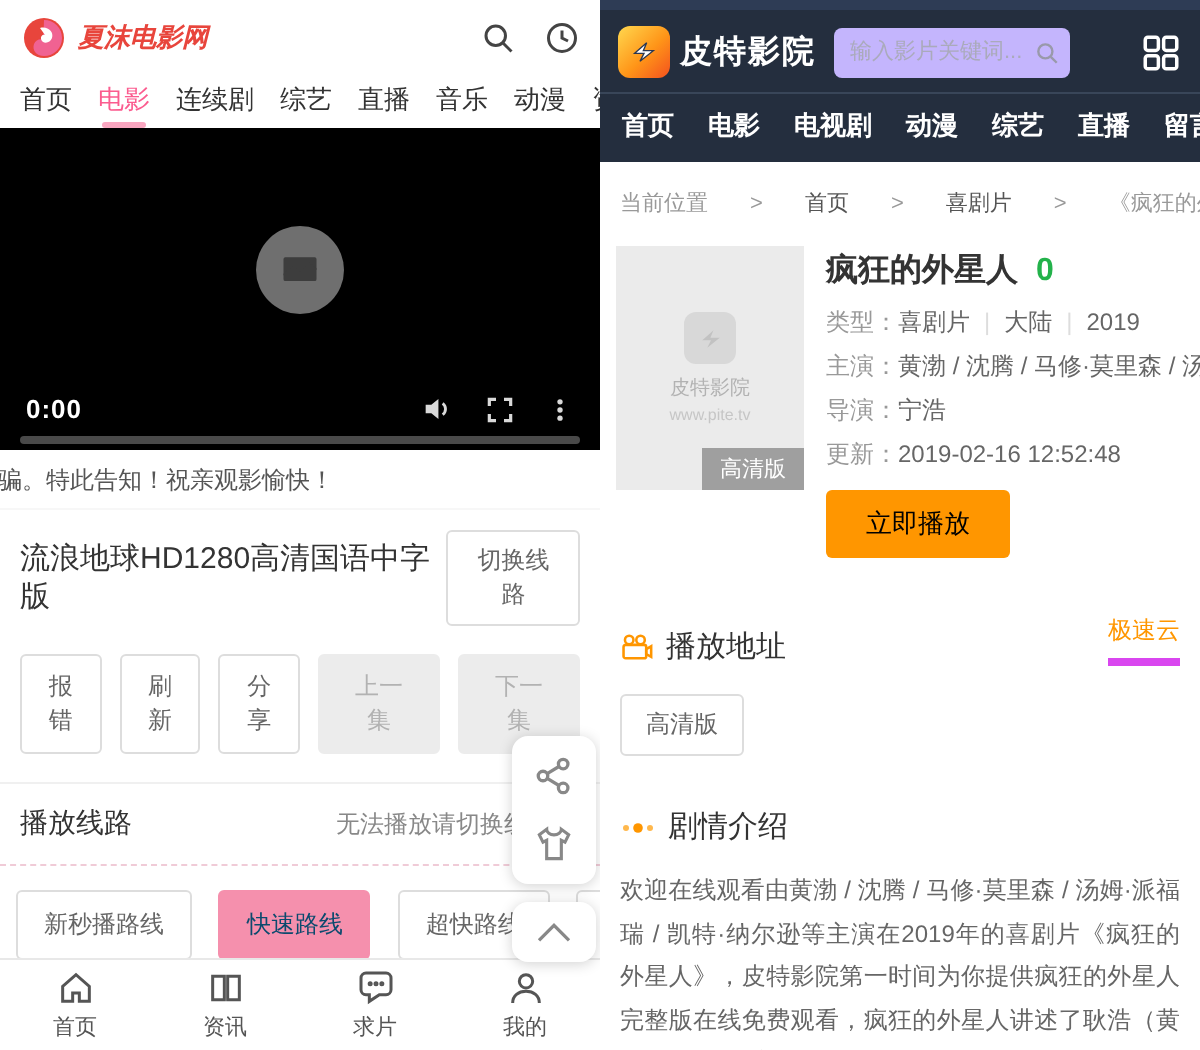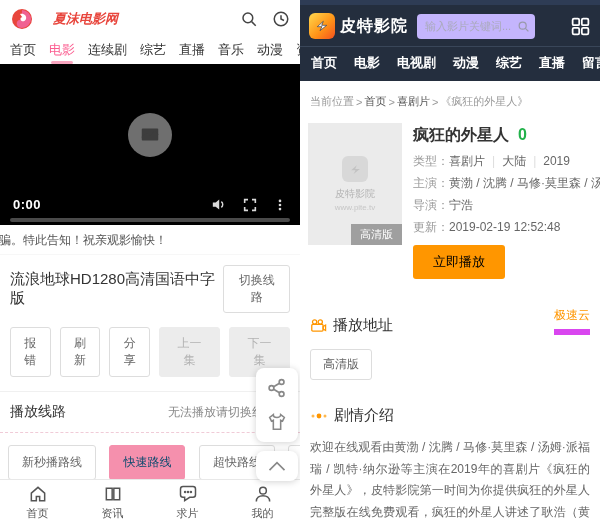--- a/index.html
+++ b/index.html
@@ -2,21 +2,21 @@
 <html><head>
 <meta charset="utf-8">
 <style>
   * { margin:0; padding:0; box-sizing:border-box; }
   html,body { width:600px; height:525px; background:#fff; font-family:"Liberation Sans","DejaVu Sans",sans-serif; }
   .stage { width:600px; height:525px; display:flex; overflow:hidden; }
   .pane { width:300px; height:525px; position:relative; overflow:hidden; background:#fff; }
 
   
   .l-header { height:38px; display:flex; align-items:center; justify-content:space-between; padding:0 10px; }
-  .l-logo { display:flex; align-items:center; gap:19px; }
+  .l-logo { display:flex; align-items:center; gap:5px; }
   .l-logo-text { font-size:13px; font-weight:bold; font-style:italic; color:#e8453c; }
   .l-header-icons { display:flex; align-items:center; gap:14px; }
   .l-nav { height:24px; display:flex; align-items:center; gap:13px; padding:0 10px; font-size:13px; color:#333; white-space:nowrap; }
   .l-nav .nav-item { position:relative; flex:0 0 auto; }
   .l-nav .nav-item.active { color:#fb5c8f; }
   .l-nav .nav-item.active::after { content:""; position:absolute; left:2px; right:2px; bottom:-5px; height:3px; background:#f9a6c0; border-radius:2px; }
   .l-nav .nav-cut { max-width:15px; overflow:hidden; }
 
   .player { height:161px; background:#000; position:relative; margin-top:2px; }
   .player-center { position:absolute; left:50%; top:44%; transform:translate(-50%,-50%); width:44px; height:44px; border-radius:50%; background:#6f6f6f; display:flex; align-items:center; justify-content:center; }
@@ -62,42 +62,42 @@
   .r-logo-ic { width:26px; height:26px; border-radius:6px; background:linear-gradient(135deg,#ffd24a 5%,#ff9518 55%,#f4511e); display:flex; align-items:center; justify-content:center; }
   .r-logo-text { font-size:16px; font-weight:bold; color:#fff; letter-spacing:1px; white-space:nowrap; }
   .r-search { position:relative; width:118px; margin-left:2px; }
   .r-search input { width:100%; height:25px; border:none; border-radius:4px; background:#c4b5fd; font-size:11px; padding:0 22px 0 8px; color:#333; outline:none; }
   .r-search input::placeholder { color:#aab; }
   .r-search svg { position:absolute; right:5px; top:6px; }
   .r-grid { margin-left:auto; }
   .r-divider { height:1px; background:#394659; }
   .r-nav { background:#242e3e; display:flex; gap:17px; padding:7px 11px 9px; color:#fff; font-size:13px; font-weight:bold; white-space:nowrap; }
 
-  .crumb { padding:13px 10px 6px; font-size:11px; color:#999; display:flex; gap:2px; align-items:center; white-space:nowrap; }
+  .crumb { padding:13px 10px 6px; font-size:11px; color:#999; display:flex; gap:21px; align-items:center; white-space:nowrap; }
   .crumb .strong { color:#555; }
 
   .movie { display:flex; gap:11px; padding:8px 0 8px 8px; }
   .poster { width:94px; height:122px; background:#ebebeb; position:relative; flex:0 0 auto; display:flex; flex-direction:column; align-items:center; justify-content:center; }
   .poster-logo { width:26px; height:26px; border-radius:6px; background:#d8d8d8; display:flex; align-items:center; justify-content:center; }
   .poster-name { font-size:10px; color:#b2b2b2; margin-top:5px; }
   .poster-url { font-size:8px; color:#c6c6c6; margin-top:2px; }
   .poster-badge { position:absolute; right:0; bottom:0; background:rgba(0,0,0,.32); color:#fff; font-size:11px; padding:3px 9px; }
   .m-info { flex:1; min-width:0; padding-top:2px; }
   .m-title-row { display:flex; align-items:baseline; gap:9px; margin-bottom:4px; }
   .m-title { font-size:16px; font-weight:bold; color:#333; }
   .m-score { font-size:16px; font-weight:bold; color:#23b24b; }
   .meta-line { font-size:12px; color:#666; line-height:22px; white-space:nowrap; overflow:hidden; }
   .meta-label { color:#999; }
   .meta-sep { color:#ddd; margin:0 7px; }
   .play-now { margin-top:7px; background:#ff9600; color:#000000; border:none; border-radius:3px; font-size:13px; padding:8px 20px; cursor:pointer; }
 
   .r-section { display:flex; align-items:flex-end; justify-content:space-between; padding:20px 10px 0; }
   .r-sec-left { display:flex; align-items:center; gap:6px; }
   .r-sec-title { font-size:15px; color:#333; }
-  .r-source-tab { font-size:12px; color:#ff9600; padding-bottom:5px; border-bottom:6px solid #d946ef; cursor:pointer;font-family:Liberation Serif, serif; }
+  .r-source-tab { font-size:12px; color:#ff9600; padding-bottom:5px; border-bottom:4px solid #d946ef; cursor:pointer;font-family:Liberation Serif, serif; }
   .chip-row { padding:14px 10px 0; }
   .chip { display:inline-block; background:#fff; border:1px solid #ddd; border-radius:3px; color:#666; font-size:12px; padding:6px 12px; cursor:pointer; }
   .intro-text { padding:12px 10px 0; font-size:12px; color:#666; line-height:1.8; text-align:justify; }
 </style>
 </head>
 <body>
 
 <div class="stage">
 
   <div class="pane">
@@ -333,21 +333,21 @@
         <div class="meta-line">
           <span class="meta-label">类型：</span><span>喜剧片</span><span class="meta-sep">|</span><span>大陆</span><span class="meta-sep">|</span><span>2019</span>
         </div>
         <div class="meta-line">
           <span class="meta-label">主演：</span><span>黄渤 / 沈腾 / 马修·莫里森 / 汤姆·派福瑞</span>
         </div>
         <div class="meta-line">
           <span class="meta-label">导演：</span><span>宁浩</span>
         </div>
         <div class="meta-line">
-          <span class="meta-label">更新：</span><span>2019-02-19 12:52:48</span>
+          <span class="meta-label">更新：</span><span>2019-02-16 12:52:48</span>
         </div>
         <button class="play-now">立即播放</button>
       </div>
     </div>
 
     <div class="r-section">
       <span class="r-sec-left">
         <svg width="17" height="15" viewBox="0 0 24 20" fill="none" stroke="#ff9600" stroke-width="1.8">
           <circle cx="6.5" cy="5" r="3"></circle>
             <circle cx="14.5" cy="5" r="3"></circle>

